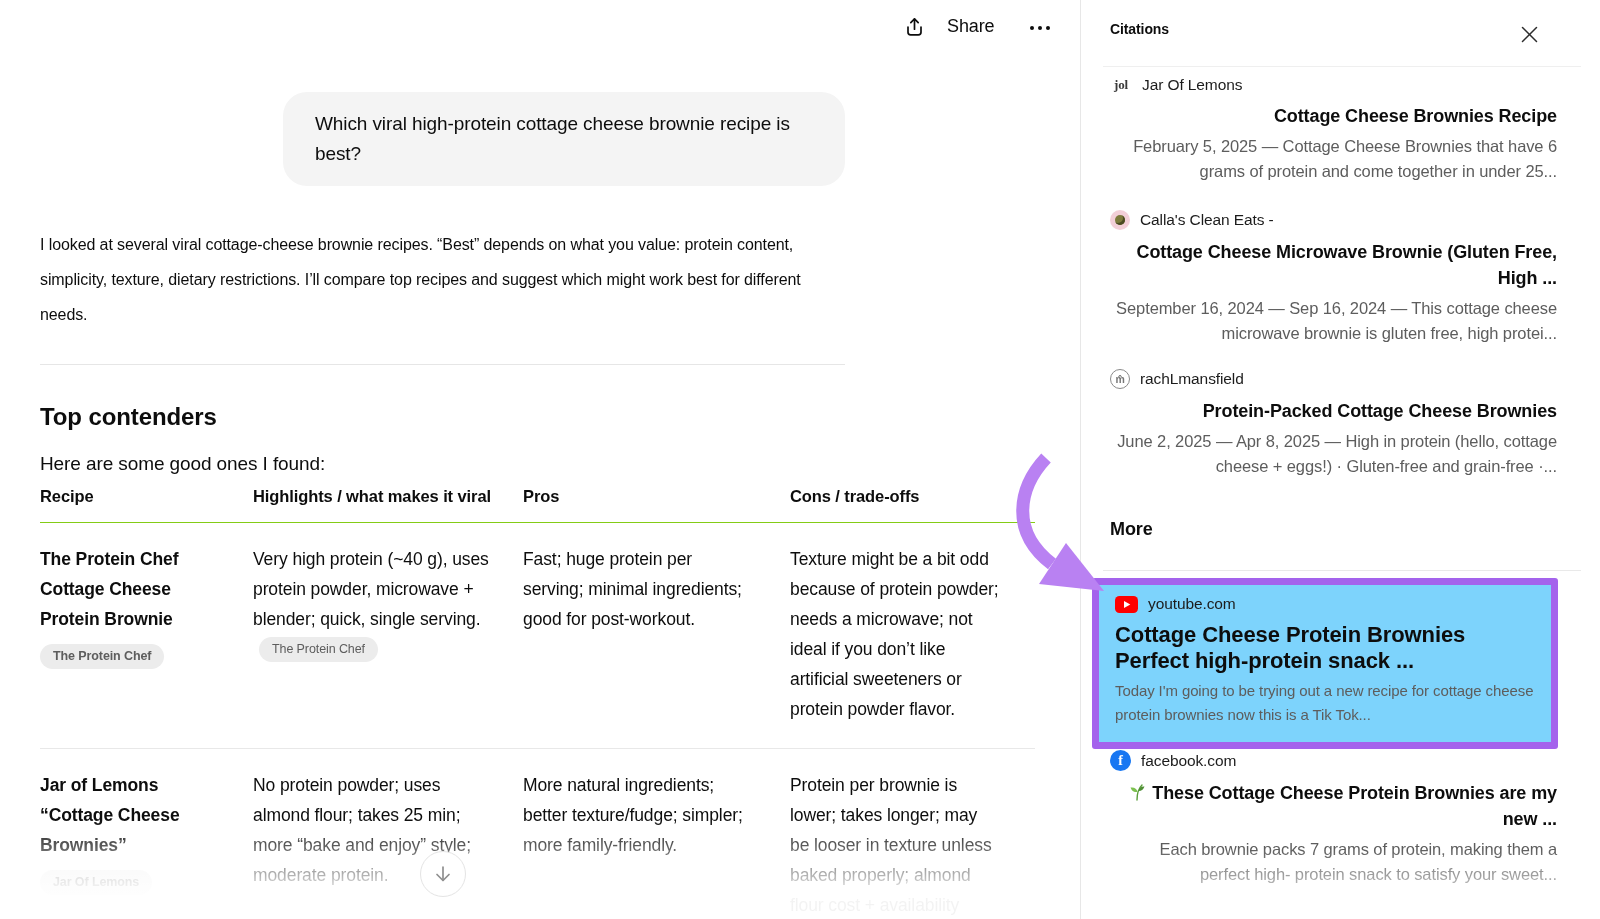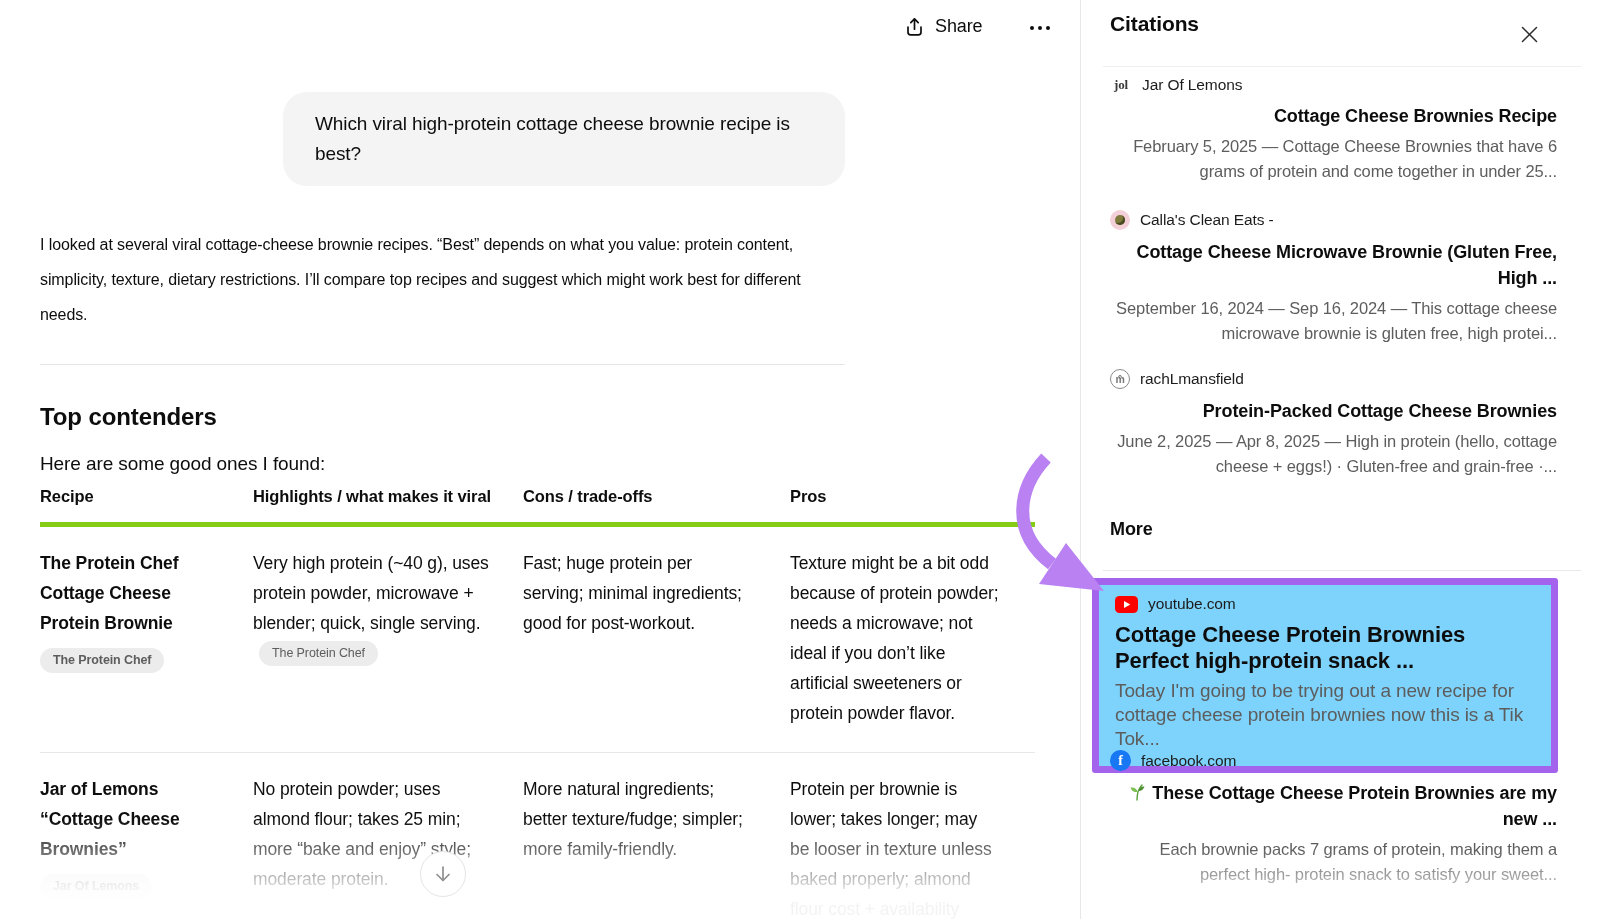--- a/index.html
+++ b/index.html
@@ -7,40 +7,40 @@
   body {
     width:1600px; height:919px; position:relative; overflow:hidden;
     background:#ffffff; color:#0d0d0d;
     font-family:"Liberation Sans", sans-serif;
     letter-spacing:-0.1px;
   }
   
   .main { position:absolute; left:0; top:0; width:1080px; height:919px; }
 
   .topbar { position:absolute; left:0; top:0; width:1080px; height:60px; }
-  .share-btn { position:absolute; left:905px; top:16px; display:flex; align-items:center; gap:11px;
+  .share-btn { position:absolute; left:905px; top:16px; display:flex; align-items:center; gap:23px;
     font-size:18px; color:#0d0d0d; cursor:pointer; }
   .dots-btn { position:absolute; left:1028px; top:24px; cursor:pointer; }
 
   .bubble { position:absolute; left:283px; top:92px; width:562px;
     background:#f4f4f4; border-radius:24px; padding:17px 32px;
     font-size:19px; line-height:30px; }
 
   .answer { position:absolute; left:40px; top:227px; width:808px;
     font-size:16px; line-height:35px; }
 
   .hr1 { position:absolute; left:40px; top:364px; width:805px; height:1px; background:#e6e6e6; }
 
   .h2 { position:absolute; left:40px; top:403px; font-size:24px; font-weight:700; }
   .subtext { position:absolute; left:40px; top:453px; font-size:19px; }
 
   .contenders { position:absolute; left:40px; top:486px; width:995px;
     display:grid; grid-template-columns:213px 270px 267px 245px; }
   .th { font-weight:700; font-size:16.5px; line-height:21px;
-    display:flex; align-items:flex-end; padding:0 30px 15px 0; border-bottom:5px solid #84cc16; }
+    display:flex; align-items:flex-end; padding:0 30px 15px 0; border-bottom:1px solid #84cc16; }
   .td { font-size:17.5px; line-height:30px; padding:21px 34px 24px 0; }
   .td.bordered { border-bottom:1px solid #e8e8e8; }
   .recipe-cell { font-weight:700; }
   .pill { display:inline-block; background:#ececec; color:#5d5d5d; font-size:12.5px;
     line-height:1; padding:6px 13px; border-radius:999px; margin-top:10px; white-space:nowrap; }
   .pill.inline { margin:0 0 0 6px; vertical-align:2px; }
   .pill.faded { opacity:.55; }
 
   .main-fade { position:absolute; left:0; bottom:0; width:1078px; height:100px; pointer-events:none;
     background:linear-gradient(to bottom, rgba(255,255,255,0), rgba(255,255,255,.95) 78%); z-index:4; }
@@ -51,21 +51,21 @@
 
   
   .panel-divider { position:absolute; left:1080px; top:0; width:1px; height:919px; background:#e7e7e7; }
   .sb-track { position:absolute; left:1087px; top:64px; width:10px; height:855px; background:#f6f6f6; border-radius:6px; }
   .sb-up { position:absolute; left:1088px; top:67px; width:0; height:0;
     border-left:5px solid transparent; border-right:5px solid transparent; border-bottom:8px solid #b3b3b3; }
   .sb-thumb { position:absolute; left:1087px; top:80px; width:10px; height:805px; background:#c9c9c9; border-radius:6px; }
 
   
   .panel { position:absolute; left:1081px; top:0; width:519px; height:919px; background:#fff; }
-  .panel-title { position:absolute; left:29px; top:12px; font-size:21px; font-weight:700; }
+  .panel-title { position:absolute; left:29px; top:21px; font-size:14px; font-weight:700; }
   .panel-close { position:absolute; left:437px; top:23px; width:22px; height:22px; cursor:pointer;
     display:flex; align-items:center; justify-content:center; }
   .panel-hr { position:absolute; left:22px; top:66px; width:478px; height:1px; background:#efefef; }
 
   .cite { position:absolute; left:29px; width:447px;text-align:right; }
   .src-row { display:flex; align-items:center; gap:10px; font-size:15.5px; color:#1c1c1c; }
   .cite-title { font-weight:700; font-size:18px; line-height:26px; margin-top:9px; }
   .cite-snip { color:#5d5d5d; font-size:16.5px; line-height:25px; margin-top:5px; }
 
   .favicon { flex:0 0 auto; display:flex; align-items:center; justify-content:center; }
@@ -77,21 +77,21 @@
     color:#777; font-size:10.5px; font-weight:700; }
   .fav-fb { width:21px; height:21px; border-radius:50%; background:#1877f2; color:#fff;
     font-weight:700; font-size:14px; font-family:"Liberation Serif", serif; }
 
   .more-heading { position:absolute; left:29px; top:519px; font-size:18px; font-weight:700; }
   .more-hr { position:absolute; left:22px; top:570px; width:478px; height:1px; background:#e9e9e9; }
 
   .hl-card { position:absolute; left:11px; top:578px; width:466px;
     border:7px solid #a463ec; border-radius:3px; background:#7dd3fc; padding:10px 16px 15px; }
   .hl-card .cite-title { font-size:22px; line-height:26px; }
-  .hl-card .cite-snip { font-size:19px; line-height:24px; }
+  .hl-card .cite-snip { font-size:15px; line-height:24px; }
 
   .cite-fb { top:750px; }
   .leaf { display:inline-block; vertical-align:-2px; margin-right:6px; }
 
   .panel-fade { position:absolute; left:0; bottom:0; width:519px; height:70px; pointer-events:none;
     background:linear-gradient(to bottom, rgba(255,255,255,0), rgba(255,255,255,.92) 85%); }
 
   
   .anno-arrow { position:absolute; left:1008px; top:448px; z-index:7; pointer-events:none; }
 
@@ -134,22 +134,22 @@
 
   <div class="hr1"></div>
 
   <div class="h2">Top contenders</div>
   <div class="subtext">Here are some good ones I found:</div>
 
   <div class="contenders">
 
     <div class="th">Recipe</div>
     <div class="th">Highlights / what makes it viral</div>
+    <div class="th">Pros</div>
     <div class="th">Cons / trade-offs</div>
-    <div class="th">Pros</div>
 
     <div class="td bordered recipe-cell">
       <span>The Protein Chef Cottage Cheese Protein Brownie</span><br>
       <span class="pill">The Protein Chef</span>
     </div>
     <div class="td bordered">
       <span>Very high protein (~40 g), uses protein powder, microwave + blender; quick, single serving.</span>
       <span class="pill inline">The Protein Chef</span>
     </div>
     <div class="td bordered">

